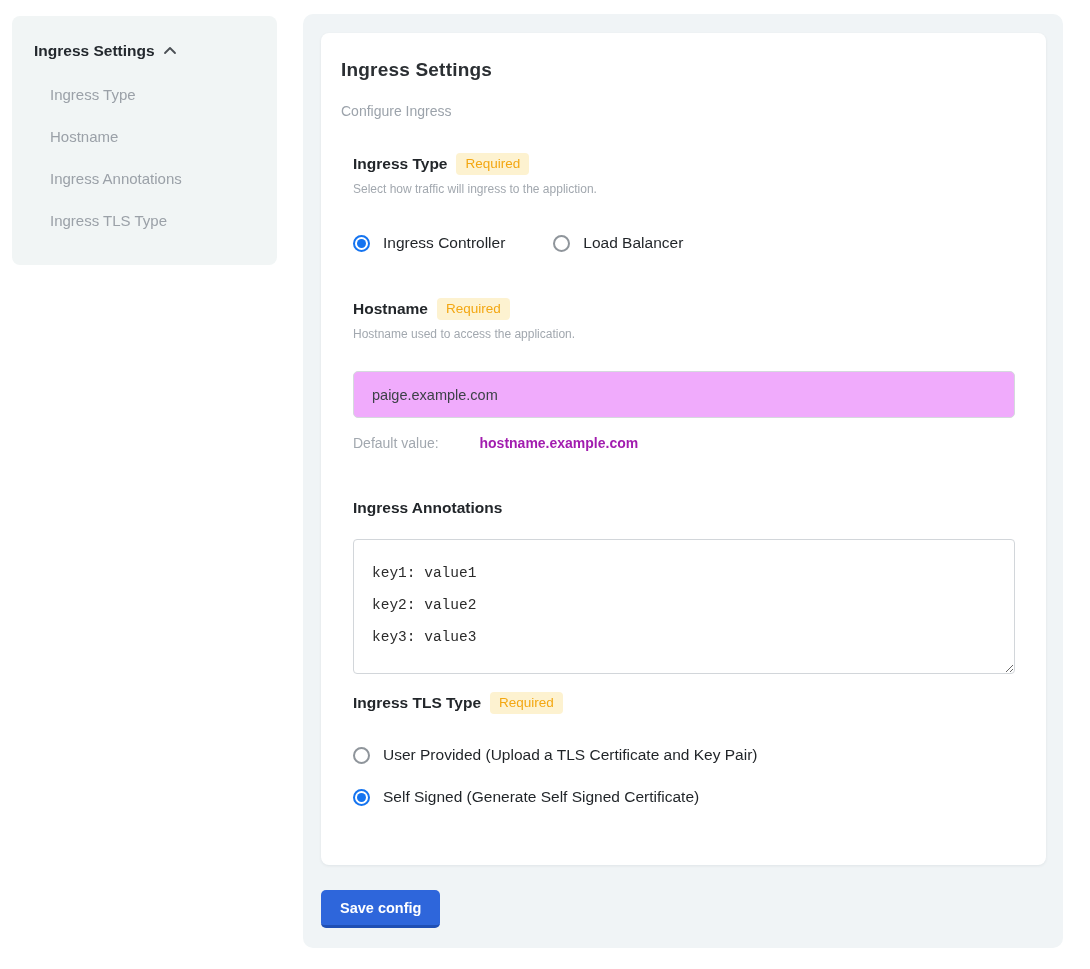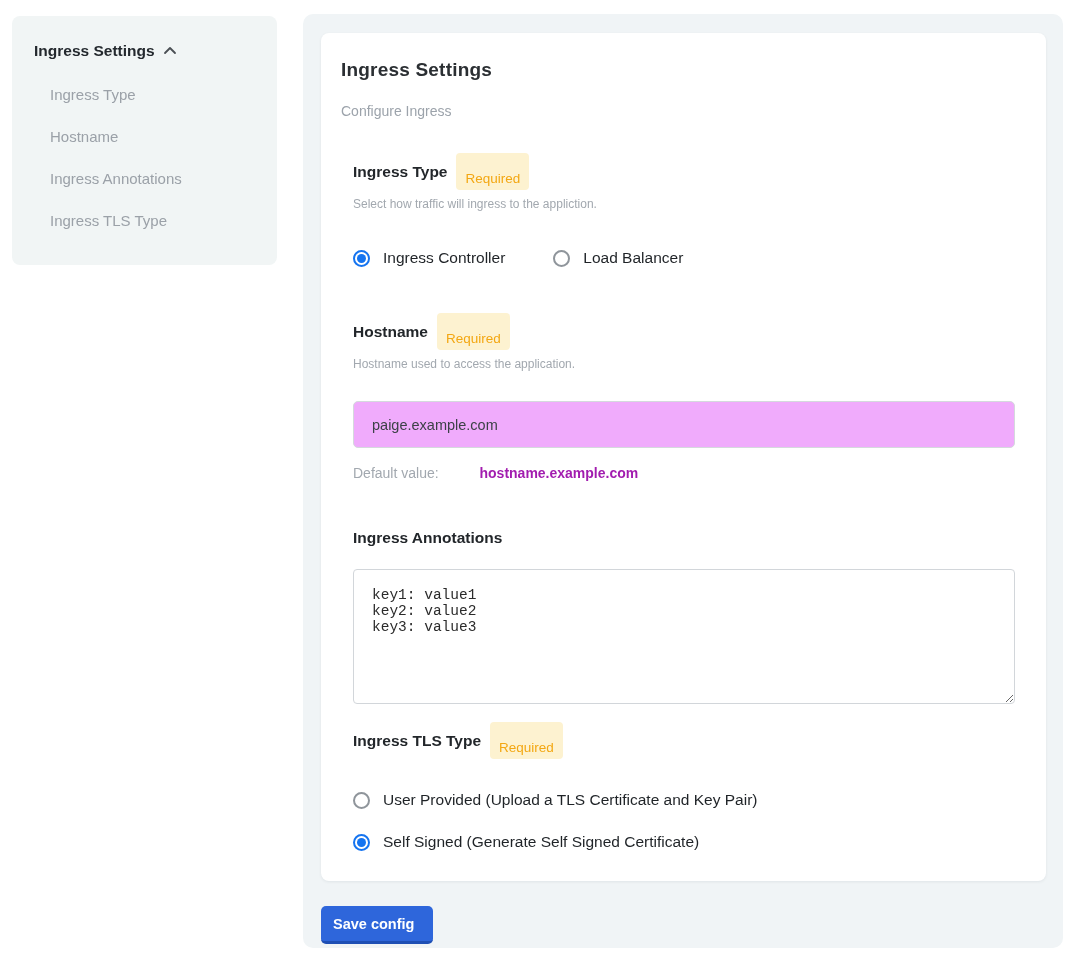--- a/index.html
+++ b/index.html
@@ -38,21 +38,21 @@
   .section { margin-left: 12px; margin-right: 11px; }
   .sec-1 { margin-top: 34px; }
   .sec-2 { margin-top: 46px; }
   .sec-3 { margin-top: 48px; }
   .sec-4 { margin-top: 14px; }
 
   .label-row { display: flex; align-items: center; gap: 9px; }
   .section-label { font-size: 15.5px; font-weight: 700; color: #22262a; }
   .required-badge {
     font-size: 13.5px; color: #f3a712; background: #fdf2d0;
-    padding: 18px 9px 4px 9px; border-radius: 4px; font-weight: 400;
+    padding: 3px 9px 4px 9px; border-radius: 4px; font-weight: 400;
   }
   .section-desc { margin-top: 7px; font-size: 12px; color: #a2a8af; }
 
   
   .radio-row-inline { margin-top: 38px; display: flex; align-items: center; gap: 48px; }
   .radio-stack { margin-top: 32px; display: flex; flex-direction: column; gap: 24px; }
   .radio { display: inline-flex; align-items: center; gap: 13px; cursor: pointer; }
   .rb {
     width: 17px; height: 17px; border-radius: 50%;
     border: 2px solid #8f959b; background: #ffffff;
@@ -78,34 +78,34 @@
   .default-line { margin-top: 17px; font-size: 14px; }
   .default-prefix { color: #a2a8af; }
   .default-value { color: #a21caf; font-weight: 700; margin-left: 37px; }
 
   
   .annotations-area {
     margin-top: 22px; width: 100%; height: 135px;
     border: 1px solid #d2d6da; border-radius: 4px;
     padding: 17px 18px; resize: both;
     font-family: "Liberation Mono", monospace;
-    font-size: 14.5px; line-height: 16px; color: #2b2b2b;
+    font-size: 14.5px; line-height: 32px; color: #2b2b2b;
     outline: none; overflow: auto;
   }
 
   
   .save-btn {
     margin-top: 25px; margin-left: 0;
     display: inline-block;
     background: #2e66db; color: #ffffff;
     border: none; border-bottom: 3px solid #1f4fb4;
     border-radius: 5px;
     font-family: "Liberation Sans", sans-serif;
     font-size: 14.5px; font-weight: 700;
-    padding: 10px 19px 9px 12px;
+    padding: 10px 19px 9px 19px;
     cursor: pointer;
     text-align: right;
   }
 </style>
 </head>
 <body>
 
 <aside class="sidebar">
   <div class="sidebar-header">
     <span class="sidebar-title">Ingress Settings</span>

